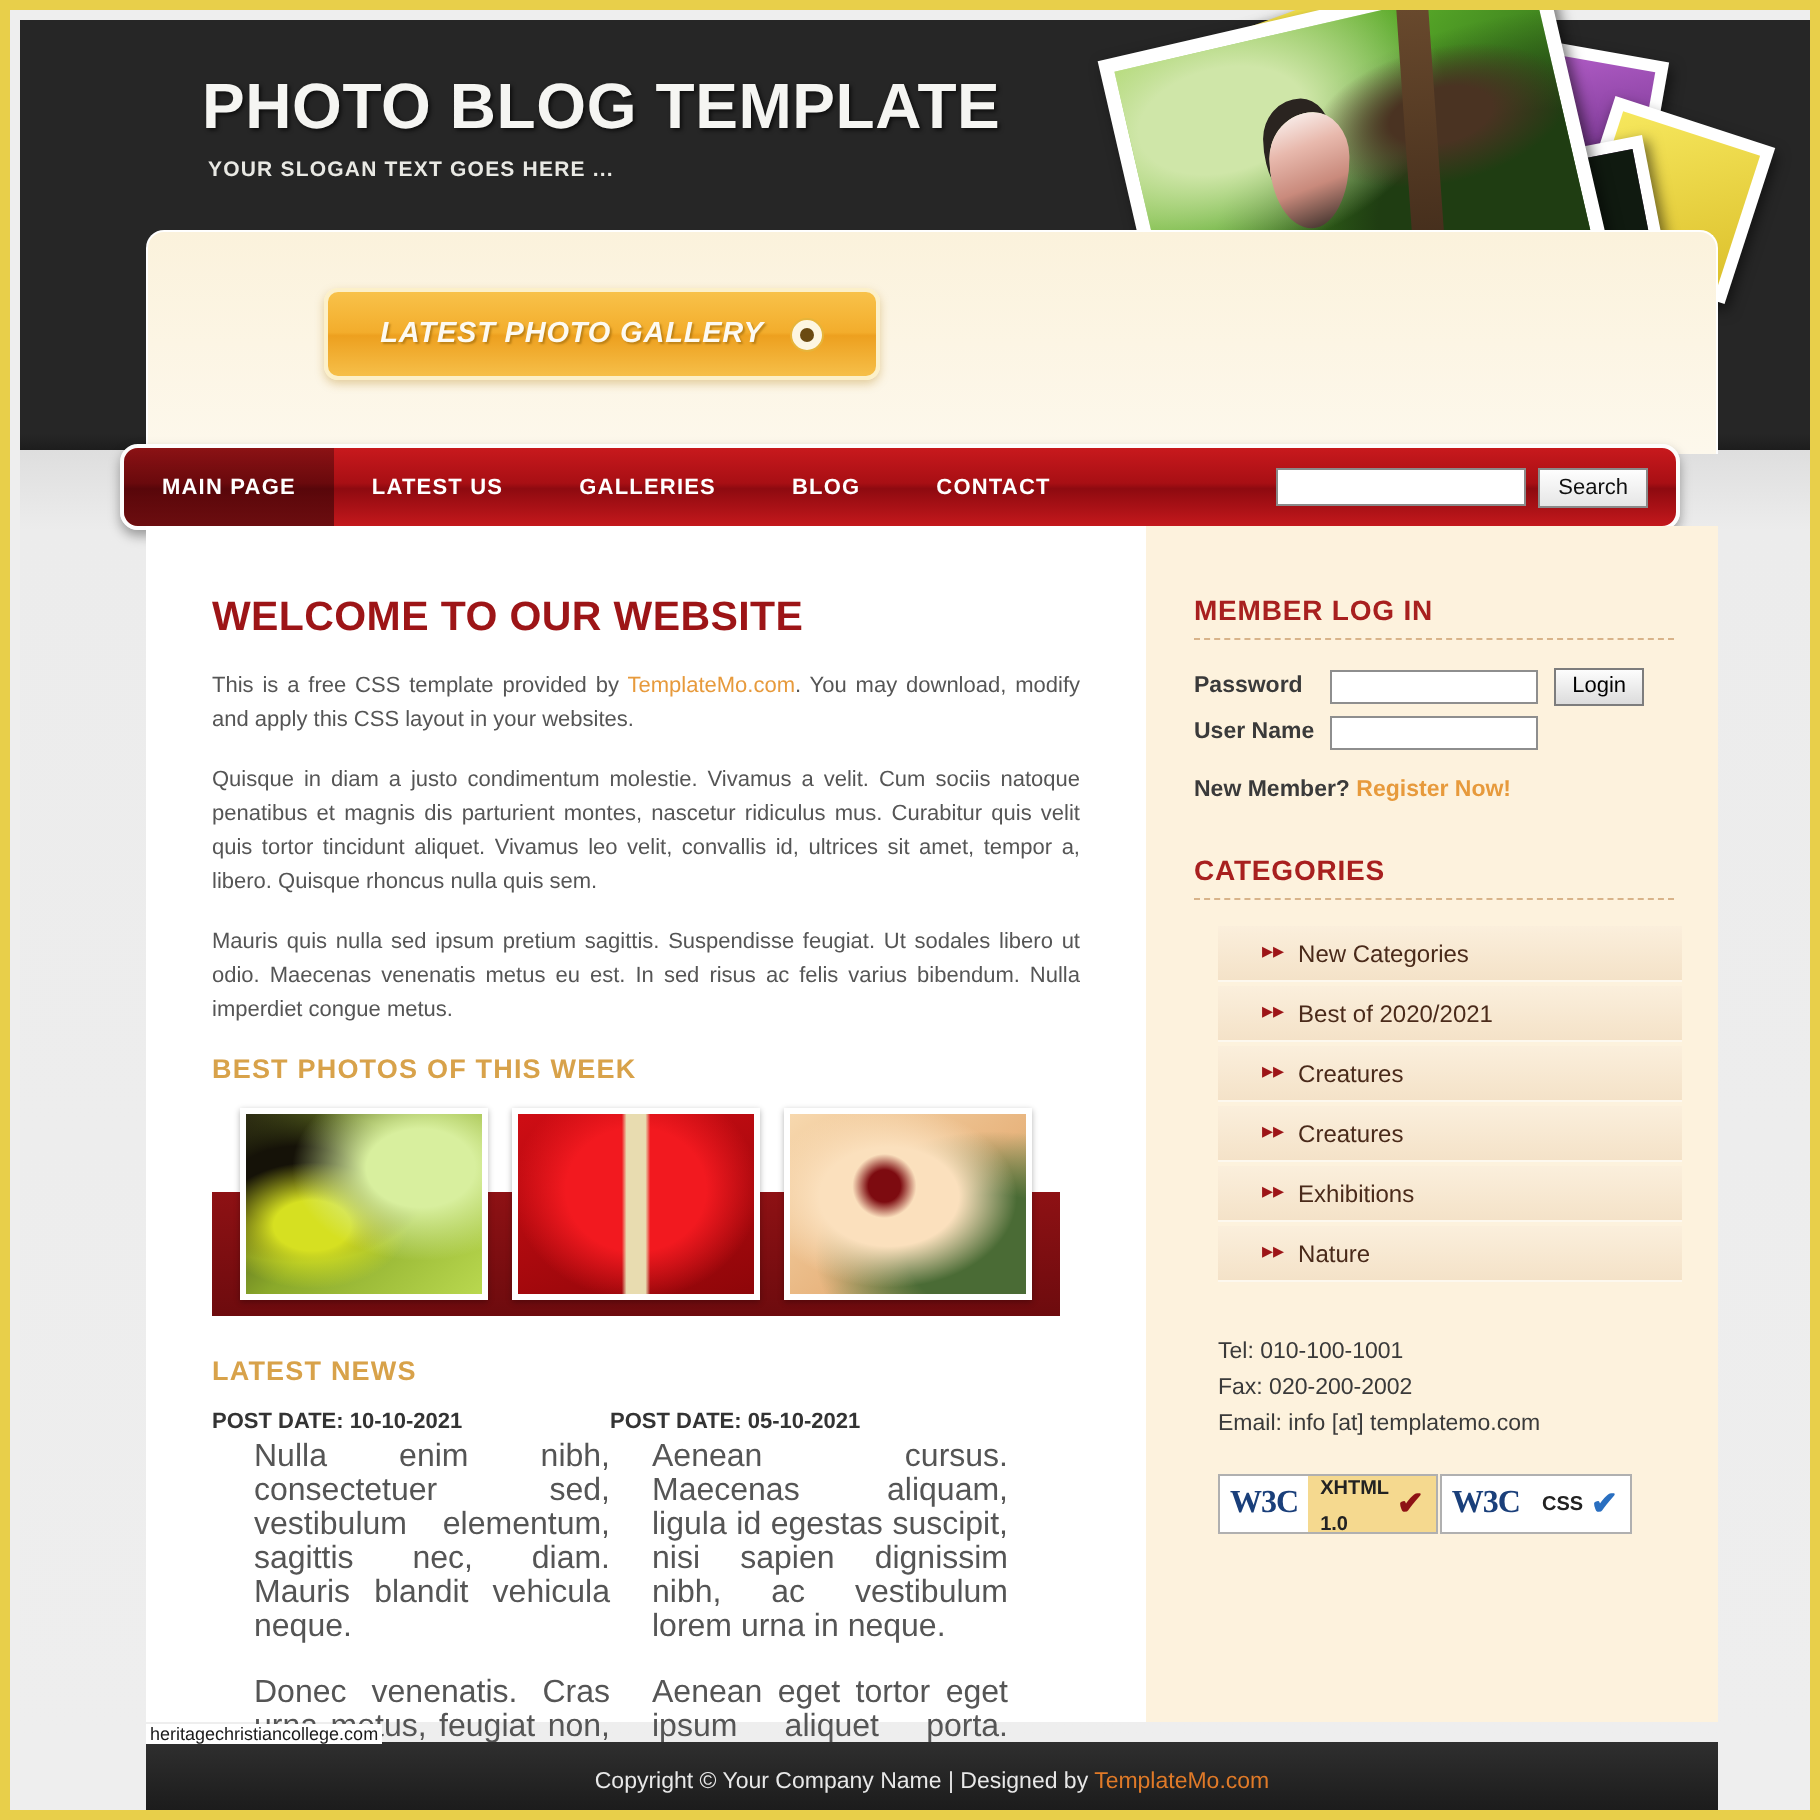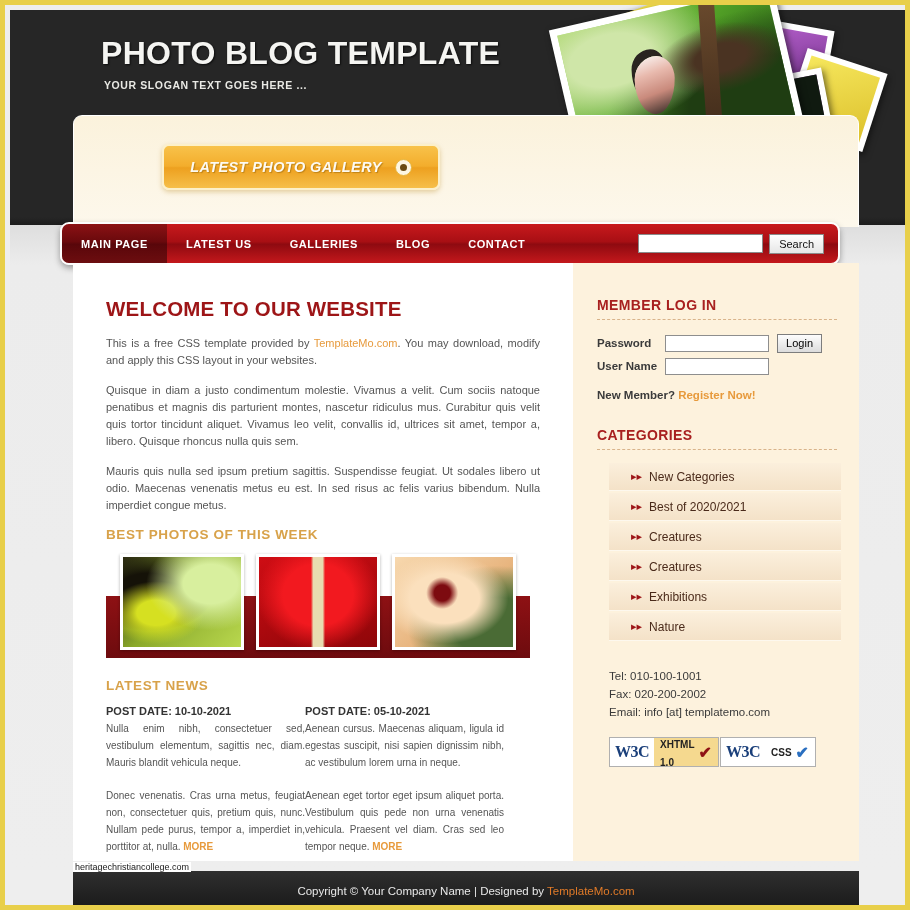--- a/index.html
+++ b/index.html
@@ -294,23 +294,24 @@
   }
 
   
   #news-columns { display: flex; }
   .news-col { width: 199px; }
   .news-date {
     font-size: 11px; font-weight: bold; color: #333333;
     margin-bottom: 3px;
   }
   .news-body {
-    font-size: 10px; color: #555555; line-height: 17px;
+    font-size: 16px; color: #555555; line-height: 17px;
     text-align: justify;
     margin-bottom: 16px;
+    margin-left: 21px;
   }
   a.more-link { color: #e79a3c; text-decoration: none; font-weight: bold; }
 
   
   h3.side-heading {
     font-size: 14px; font-weight: bold; color: #a8201f;
     letter-spacing: 0.4px;
     padding-bottom: 6px;
     border-bottom: 1px dashed #d8b38a;
     margin-bottom: 13px;

